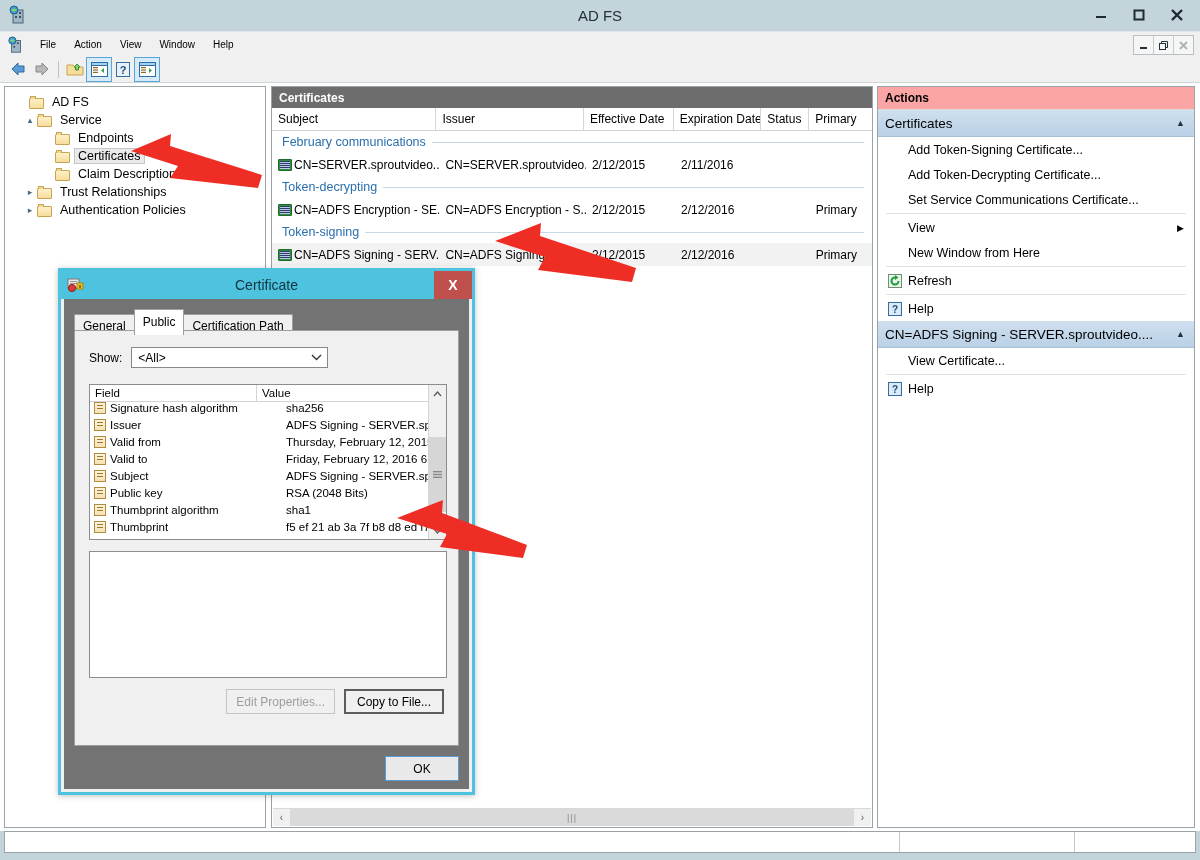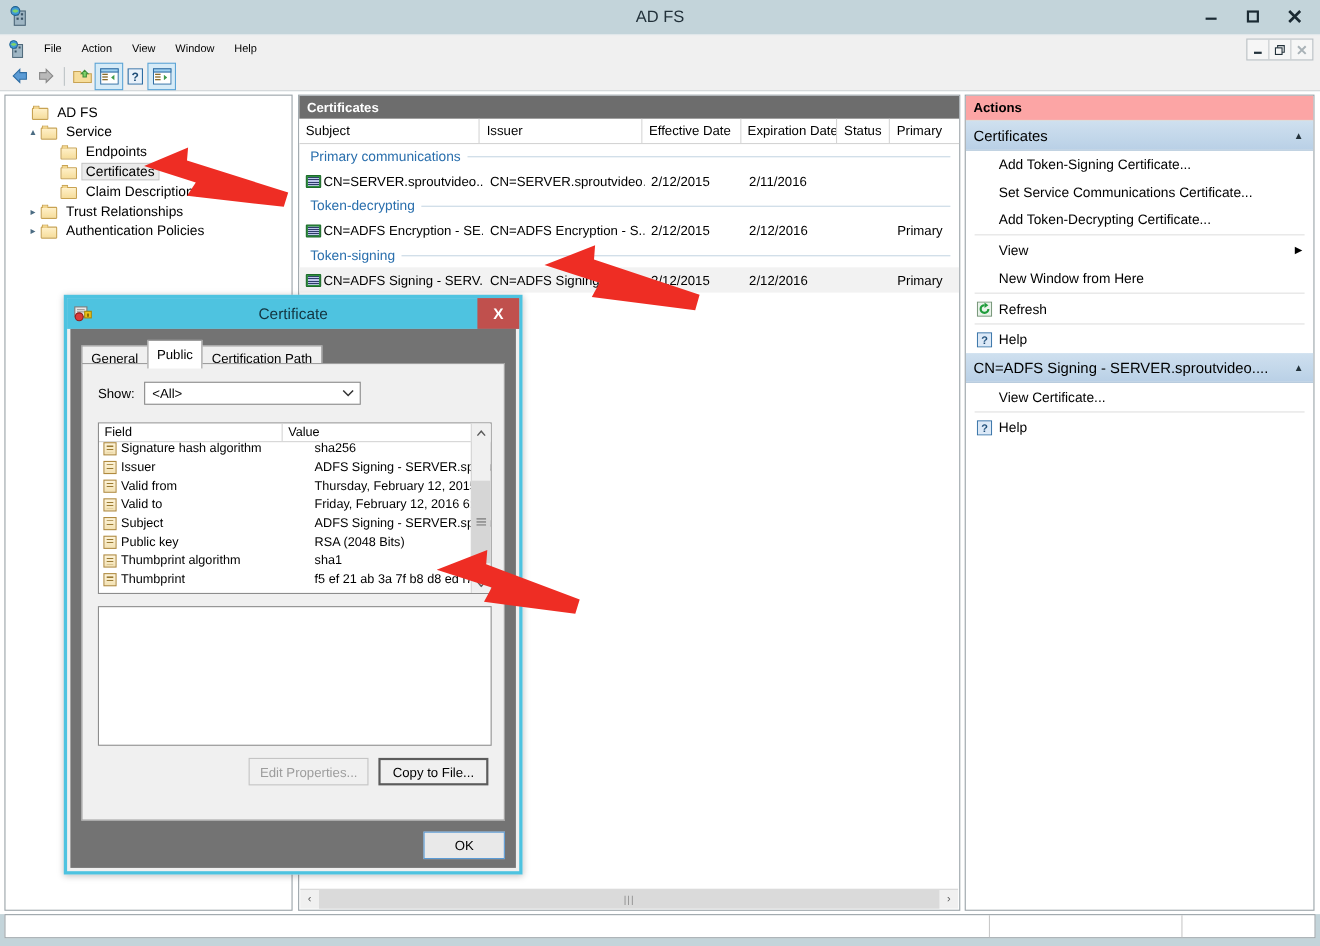--- a/index.html
+++ b/index.html
@@ -413,21 +413,21 @@
       <div class="col-head">
         <div style="width:165px">Subject</div>
         <div style="width:148px">Issuer</div>
         <div style="width:90px">Effective Date</div>
         <div style="width:88px">Expiration Date</div>
         <div style="width:48px">Status</div>
         <div style="width:63px;border-right:none">Primary</div>
       </div>
 
       <div class="group-row">
-        <span class="group-label">Primary communications</span>
+        <span class="group-label">February communications</span>
         <span class="group-line"></span>
       </div>
       <div class="cert-row">
         <span class="cert-icon"></span>
         <div style="width:147px;padding-left:0">CN=SERVER.sproutvideo....</div>
         <div style="width:148px">CN=SERVER.sproutvideo...</div>
         <div style="width:90px">2/12/2015</div>
         <div style="width:88px">2/11/2016</div>
         <div style="width:48px"></div>
         <div style="width:63px"></div>
@@ -476,24 +476,24 @@
       <div class="actions-title">Actions</div>
 
       <div class="act-group">
         <span>Certificates</span>
         <span class="caret">▲</span>
       </div>
       <div class="act-item indent">
         <span class="txt">Add Token-Signing Certificate...</span>
       </div>
       <div class="act-item indent">
+        <span class="txt">Add Token-Decrypting Certificate...</span>
+      </div>
+      <div class="act-item indent">
         <span class="txt">Set Service Communications Certificate...</span>
-      </div>
-      <div class="act-item indent">
-        <span class="txt">Add Token-Decrypting Certificate...</span>
       </div>
       <div class="act-sep"></div>
       <div class="act-item indent">
         <span class="txt">View</span>
         <span class="submenu-arrow">▶</span>
       </div>
       <div class="act-item indent">
         <span class="txt">New Window from Here</span>
       </div>
       <div class="act-sep"></div>

